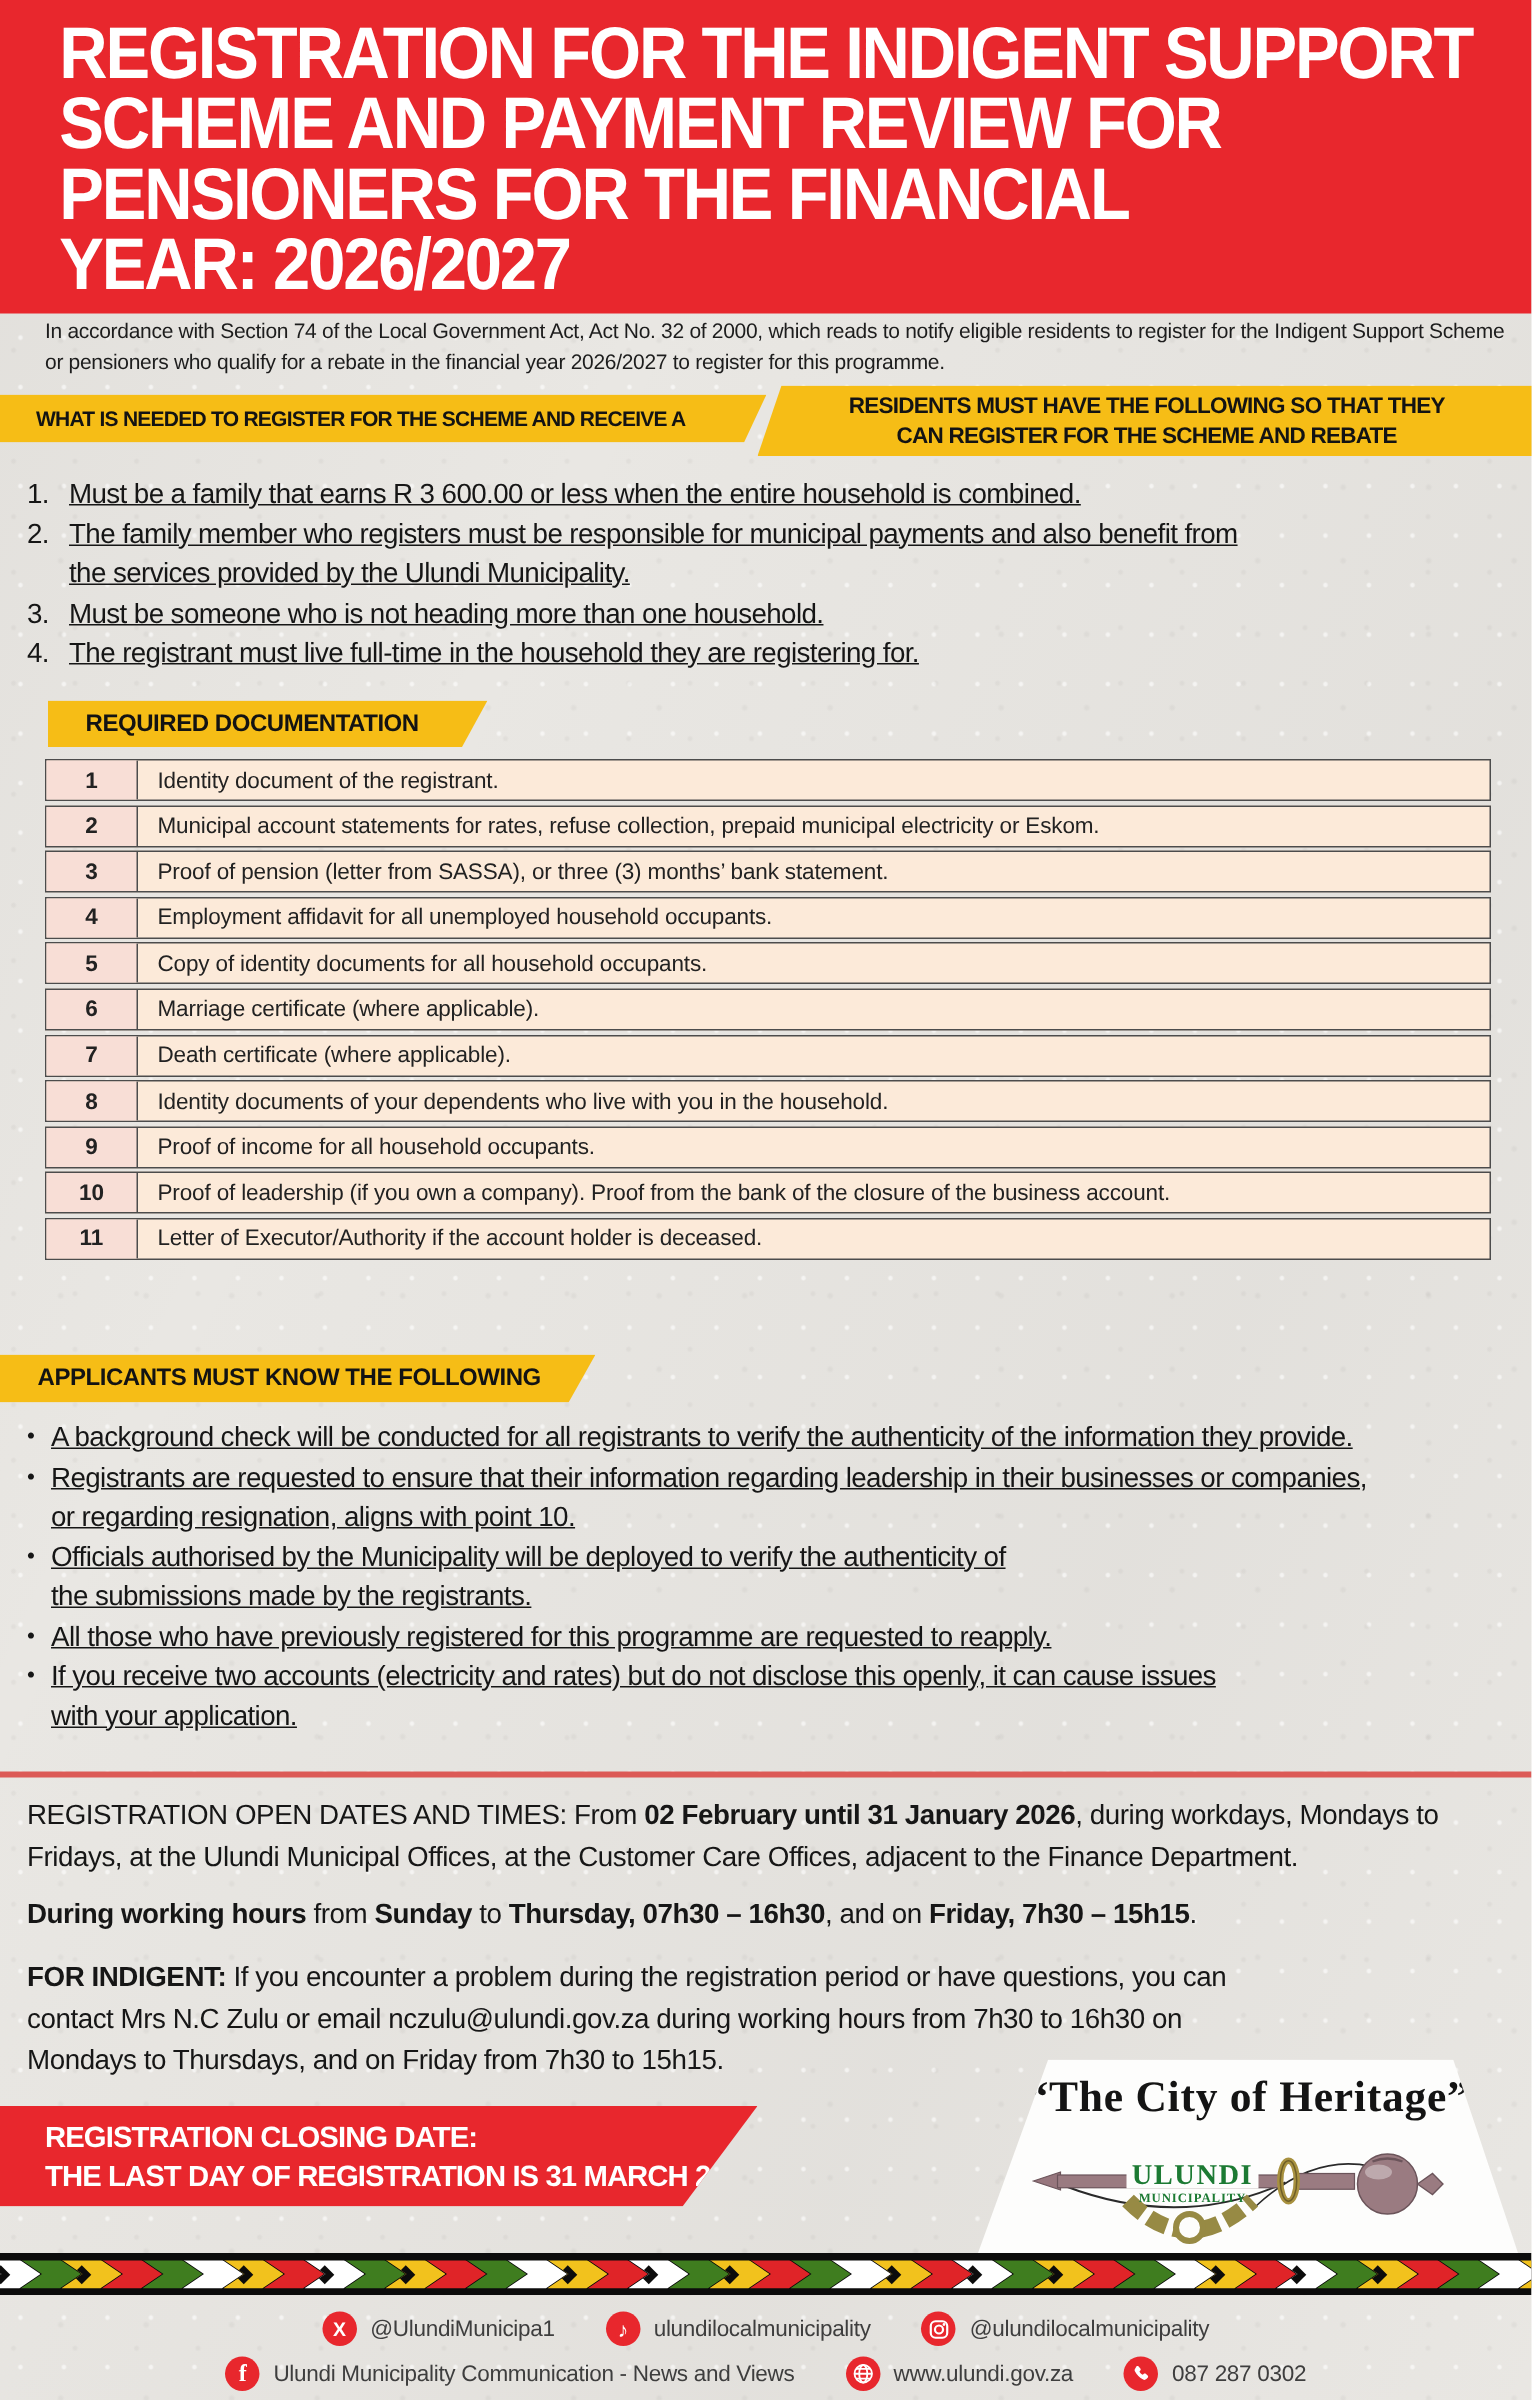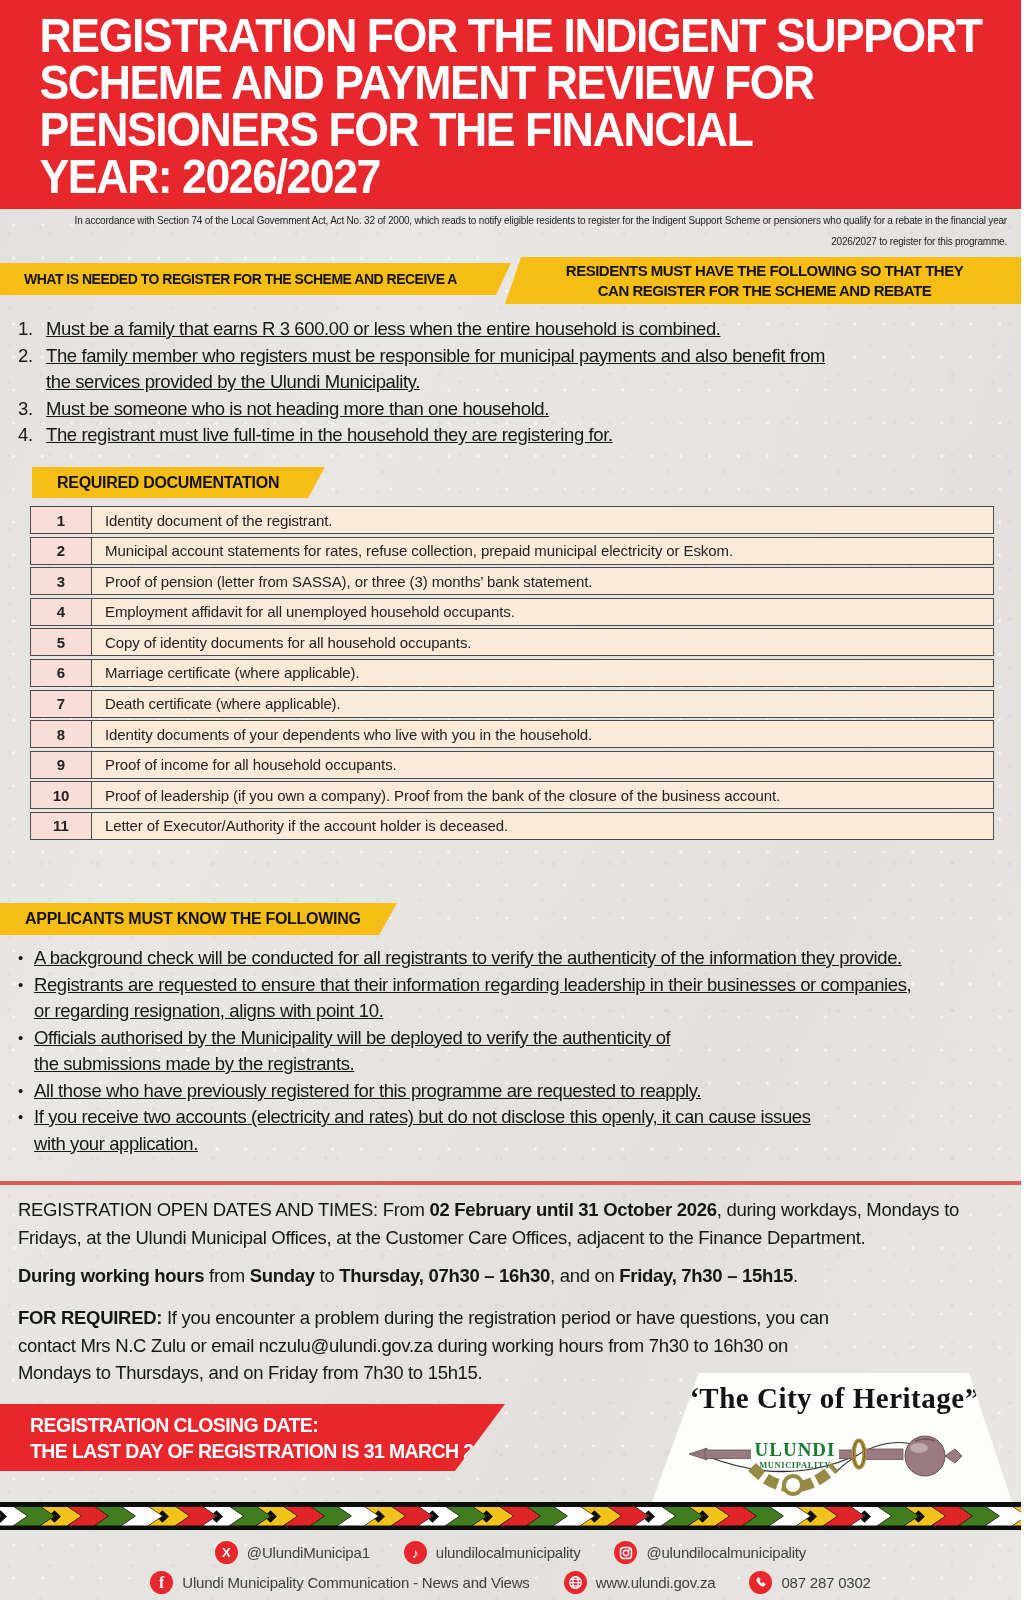--- a/index.html
+++ b/index.html
@@ -9,22 +9,22 @@
     background-image:
       radial-gradient(circle at 22% 31%, rgba(120,115,110,0.07) 1px, transparent 2.2px),
       radial-gradient(circle at 71% 63%, rgba(90,88,84,0.06) 1px, transparent 2.6px),
       radial-gradient(circle at 47% 82%, rgba(255,255,255,0.6) 1px, transparent 2px),
       linear-gradient(115deg, rgba(160,155,150,0.10) 0%, rgba(255,255,255,0) 30%, rgba(150,146,140,0.08) 70%, rgba(255,255,255,0) 100%);
     background-size:41px 37px, 57px 49px, 29px 33px, 100% 100%;}
   
   .red-header{position:absolute;top:0;left:0;right:0;height:207px;background:#e8272d;
     display:flex;flex-direction:column;align-items:center;justify-content:center;padding-top:2px;}
   .title-line{color:#fff;font-weight:700;font-size:46px;line-height:47px;letter-spacing:-1.5px;white-space:nowrap;transform:scale(0.97,1.06);}
-  .intro{position:absolute;top:210px;left:30px;right:14px;text-align:right;
-    font-size:10px;line-height:21px;letter-spacing:-0.2px;color:#1d1d1d;}
+  .intro{position:absolute;top:210px;left:30px;right:14px;text-align:left;
+    font-size:14px;line-height:21px;letter-spacing:-0.2px;color:#1d1d1d;}
   
   .ybanner{position:absolute;background:#f6bd16;color:#131313;font-weight:700;}
   .yb-left{top:263px;left:0;width:487px;height:32px;line-height:32px;padding-left:24px;
     font-size:14px;letter-spacing:-0.5px;clip-path:polygon(0 0,100% 0,calc(100% - 15px) 100%,0 100%);}
   .yb-right{top:257px;left:505px;width:519px;height:47px;text-align:center;
     font-size:15px;line-height:20px;letter-spacing:-0.5px;padding-top:4px;box-sizing:border-box;
     clip-path:polygon(16px 0,100% 0,100% 100%,0 100%);}
   .yb-docs{top:467px;left:0;width:268px;height:31px;line-height:31px;padding-left:25px;
     font-size:16px;letter-spacing:-0.3px;clip-path:polygon(0 0,100% 0,calc(100% - 17px) 100%,0 100%);margin-left:32px;}
   .yb-know{top:903px;left:0;width:372px;height:32px;line-height:32px;padding-left:25px;
@@ -185,24 +185,24 @@
       </div>
       <div class="li">
         <span class="pre">•</span>
         <span class="txt">If you receive two accounts (electricity and rates) but do not disclose this openly, it can cause issues
 with your application.</span>
       </div>
     </div>
 
   <div class="redrule"></div>
 
-  <div class="para p1" id="p1"><span>REGISTRATION OPEN DATES AND TIMES: </span><span>From </span><span class="b7">02 February until 31 October 2026</span><span>, during workdays, Mondays to
+  <div class="para p1" id="p1"><span>REGISTRATION OPEN DATES AND TIMES: </span><span>From </span><span class="b7">02 February until 31 January 2026</span><span>, during workdays, Mondays to
 Fridays, at the Ulundi Municipal Offices, at the Customer Care Offices, adjacent to the Finance Department.</span></div>
   <div class="para p2" id="p2"><span class="b7">During working hours</span><span> from </span><span class="b7">Sunday</span><span> to </span><span class="b7">Thursday, 07h30 – 16h30</span><span>, and on </span><span class="b7">Friday, 7h30 – 15h15</span><span>.</span></div>
-  <div class="para p3" id="p3"><span class="b7">FOR REQUIRED: </span><span>If you encounter a problem during the registration period or have questions, you can
+  <div class="para p3" id="p3"><span class="b7">FOR INDIGENT: </span><span>If you encounter a problem during the registration period or have questions, you can
 contact Mrs N.C Zulu or email nczulu@ulundi.gov.za during working hours from 7h30 to 16h30 on
 Mondays to Thursdays, and on Friday from 7h30 to 15h15.</span></div>
 
   <div class="closing">
     <div>REGISTRATION CLOSING DATE:</div>
     <div>THE LAST DAY OF REGISTRATION IS 31 MARCH 2026.</div>
   </div>
 
   <div class="logo-wrap">
     <div class="tagline">“The City of Heritage”</div>

